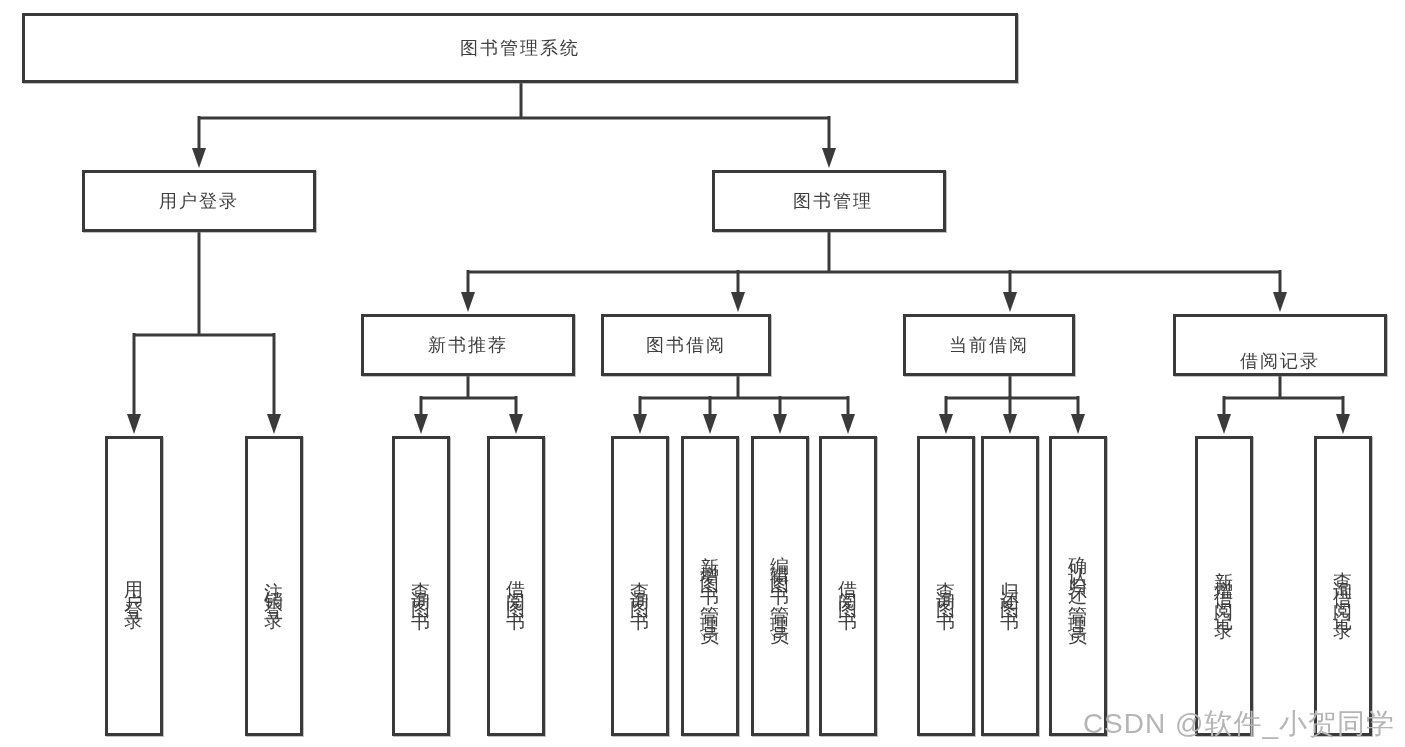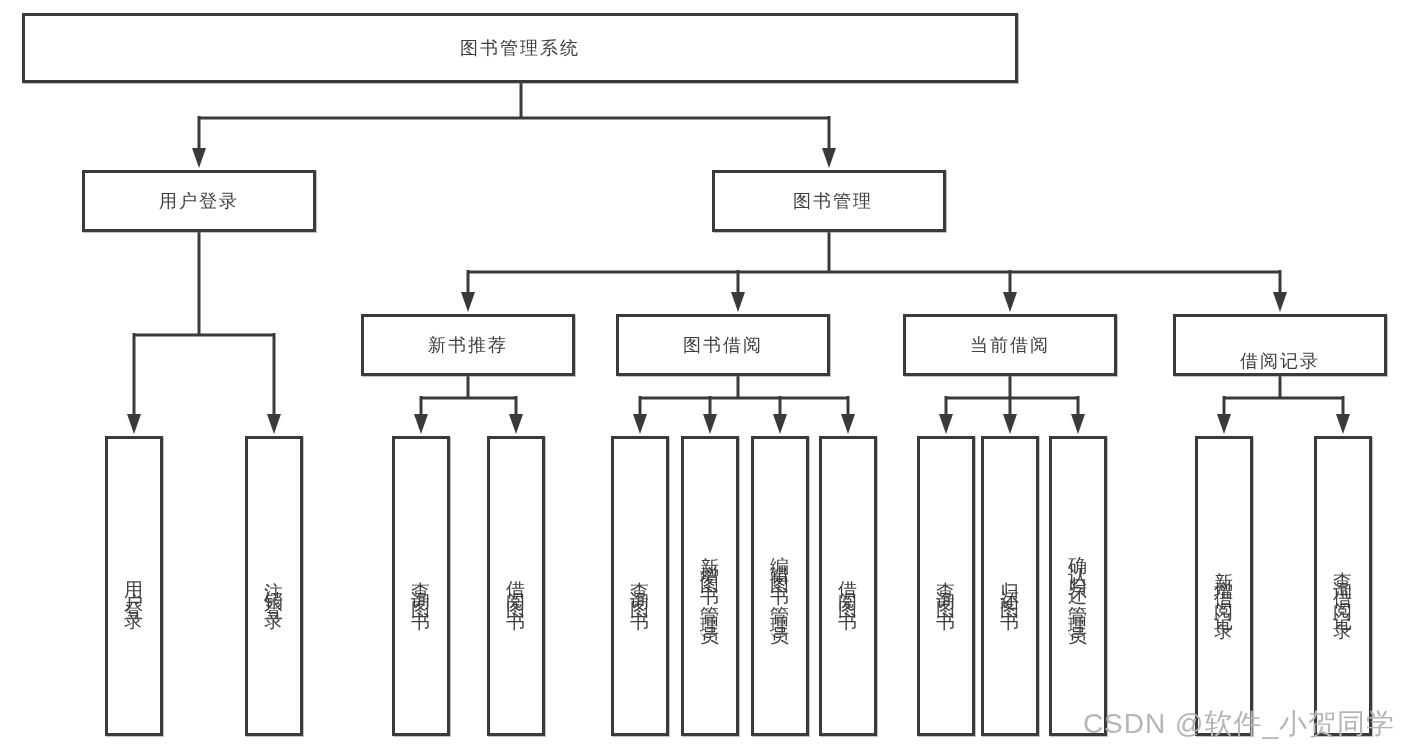--- a/index.html
+++ b/index.html
@@ -112,24 +112,24 @@
   <div class="node branch" style="left:82px;top:170px;width:234px;">
     <span>用户登录</span>
   </div>
   <div class="node branch" style="left:712px;top:170px;width:234px;padding-left:8px;">
     <span>图书管理</span>
   </div>
 
   <div class="node branch" style="left:361px;top:314px;width:214px;">
     <span>新书推荐</span>
   </div>
-  <div class="node branch" style="left:616px;top:314px;width:214px;">
+  <div class="node branch" style="left:601px;top:314px;width:170px;">
     <span>图书借阅</span>
   </div>
-  <div class="node branch" style="left:903px;top:314px;width:214px;">
+  <div class="node branch" style="left:903px;top:314px;width:172px;">
     <span>当前借阅</span>
   </div>
   <div class="node branch" style="left:1173px;top:314px;width:214px;align-items:flex-end;">
     <span>借阅记录</span>
   </div>
 
   <div class="node leaf" style="left:105px;">
     <span class="v">用户登录</span>
   </div>
   <div class="node leaf" style="left:245px;">

